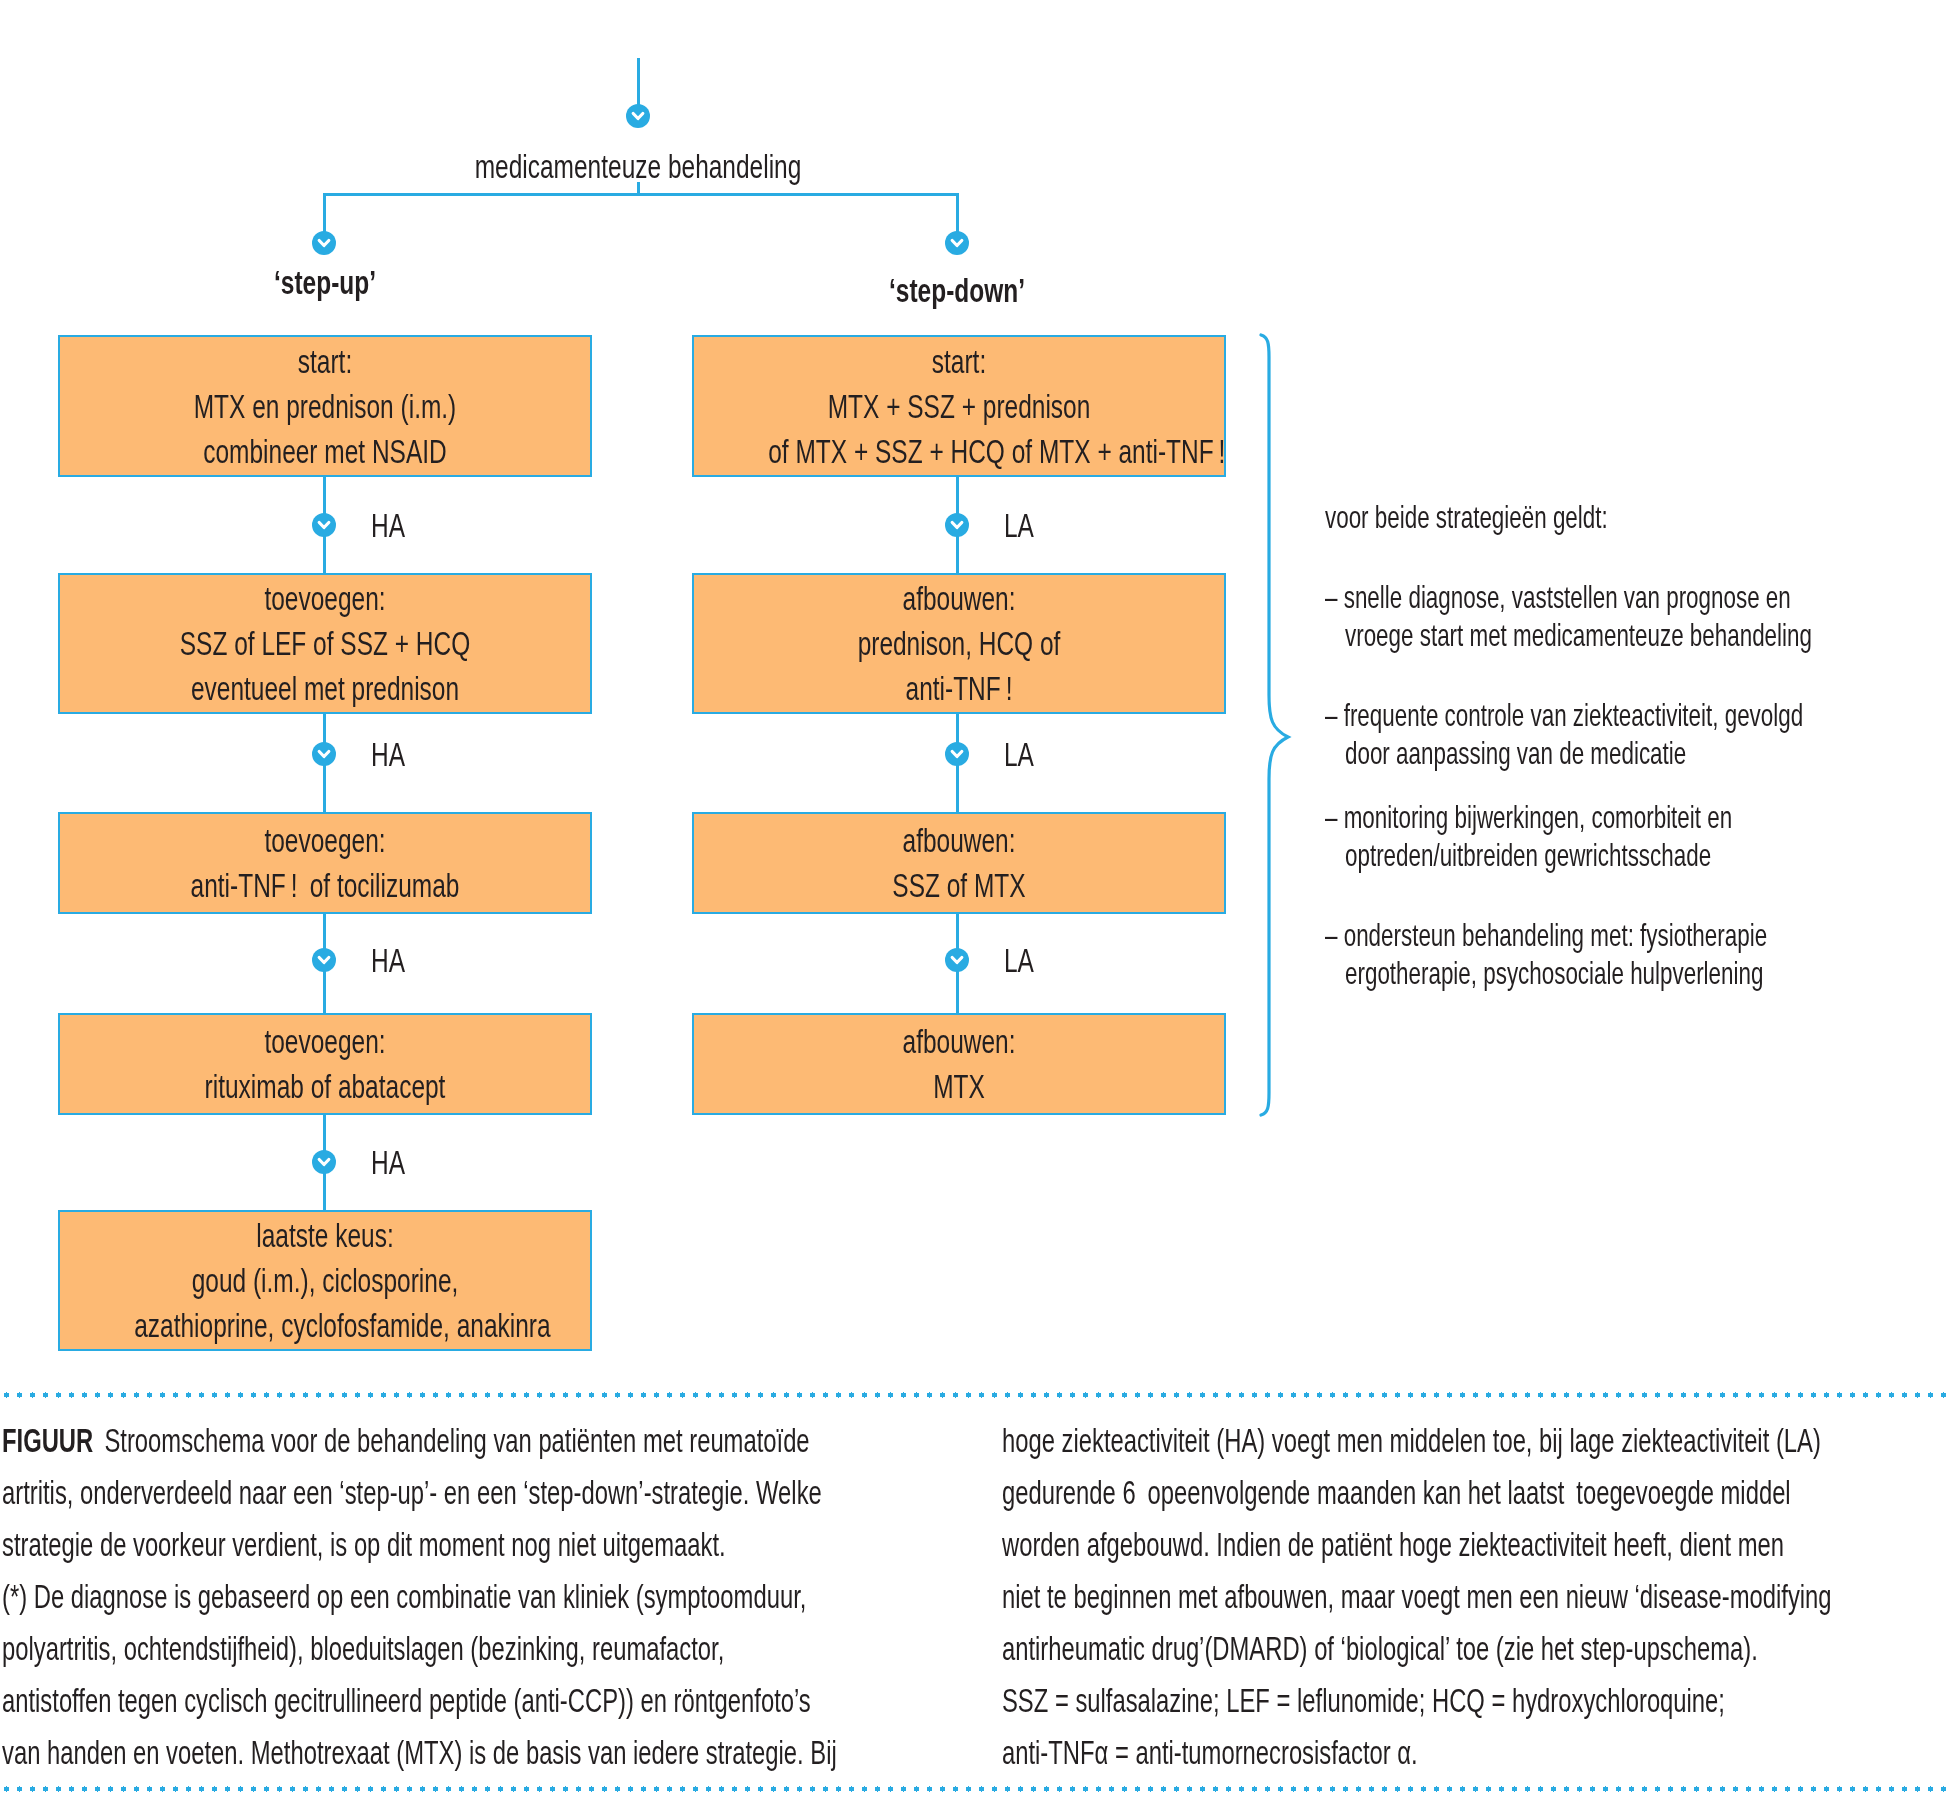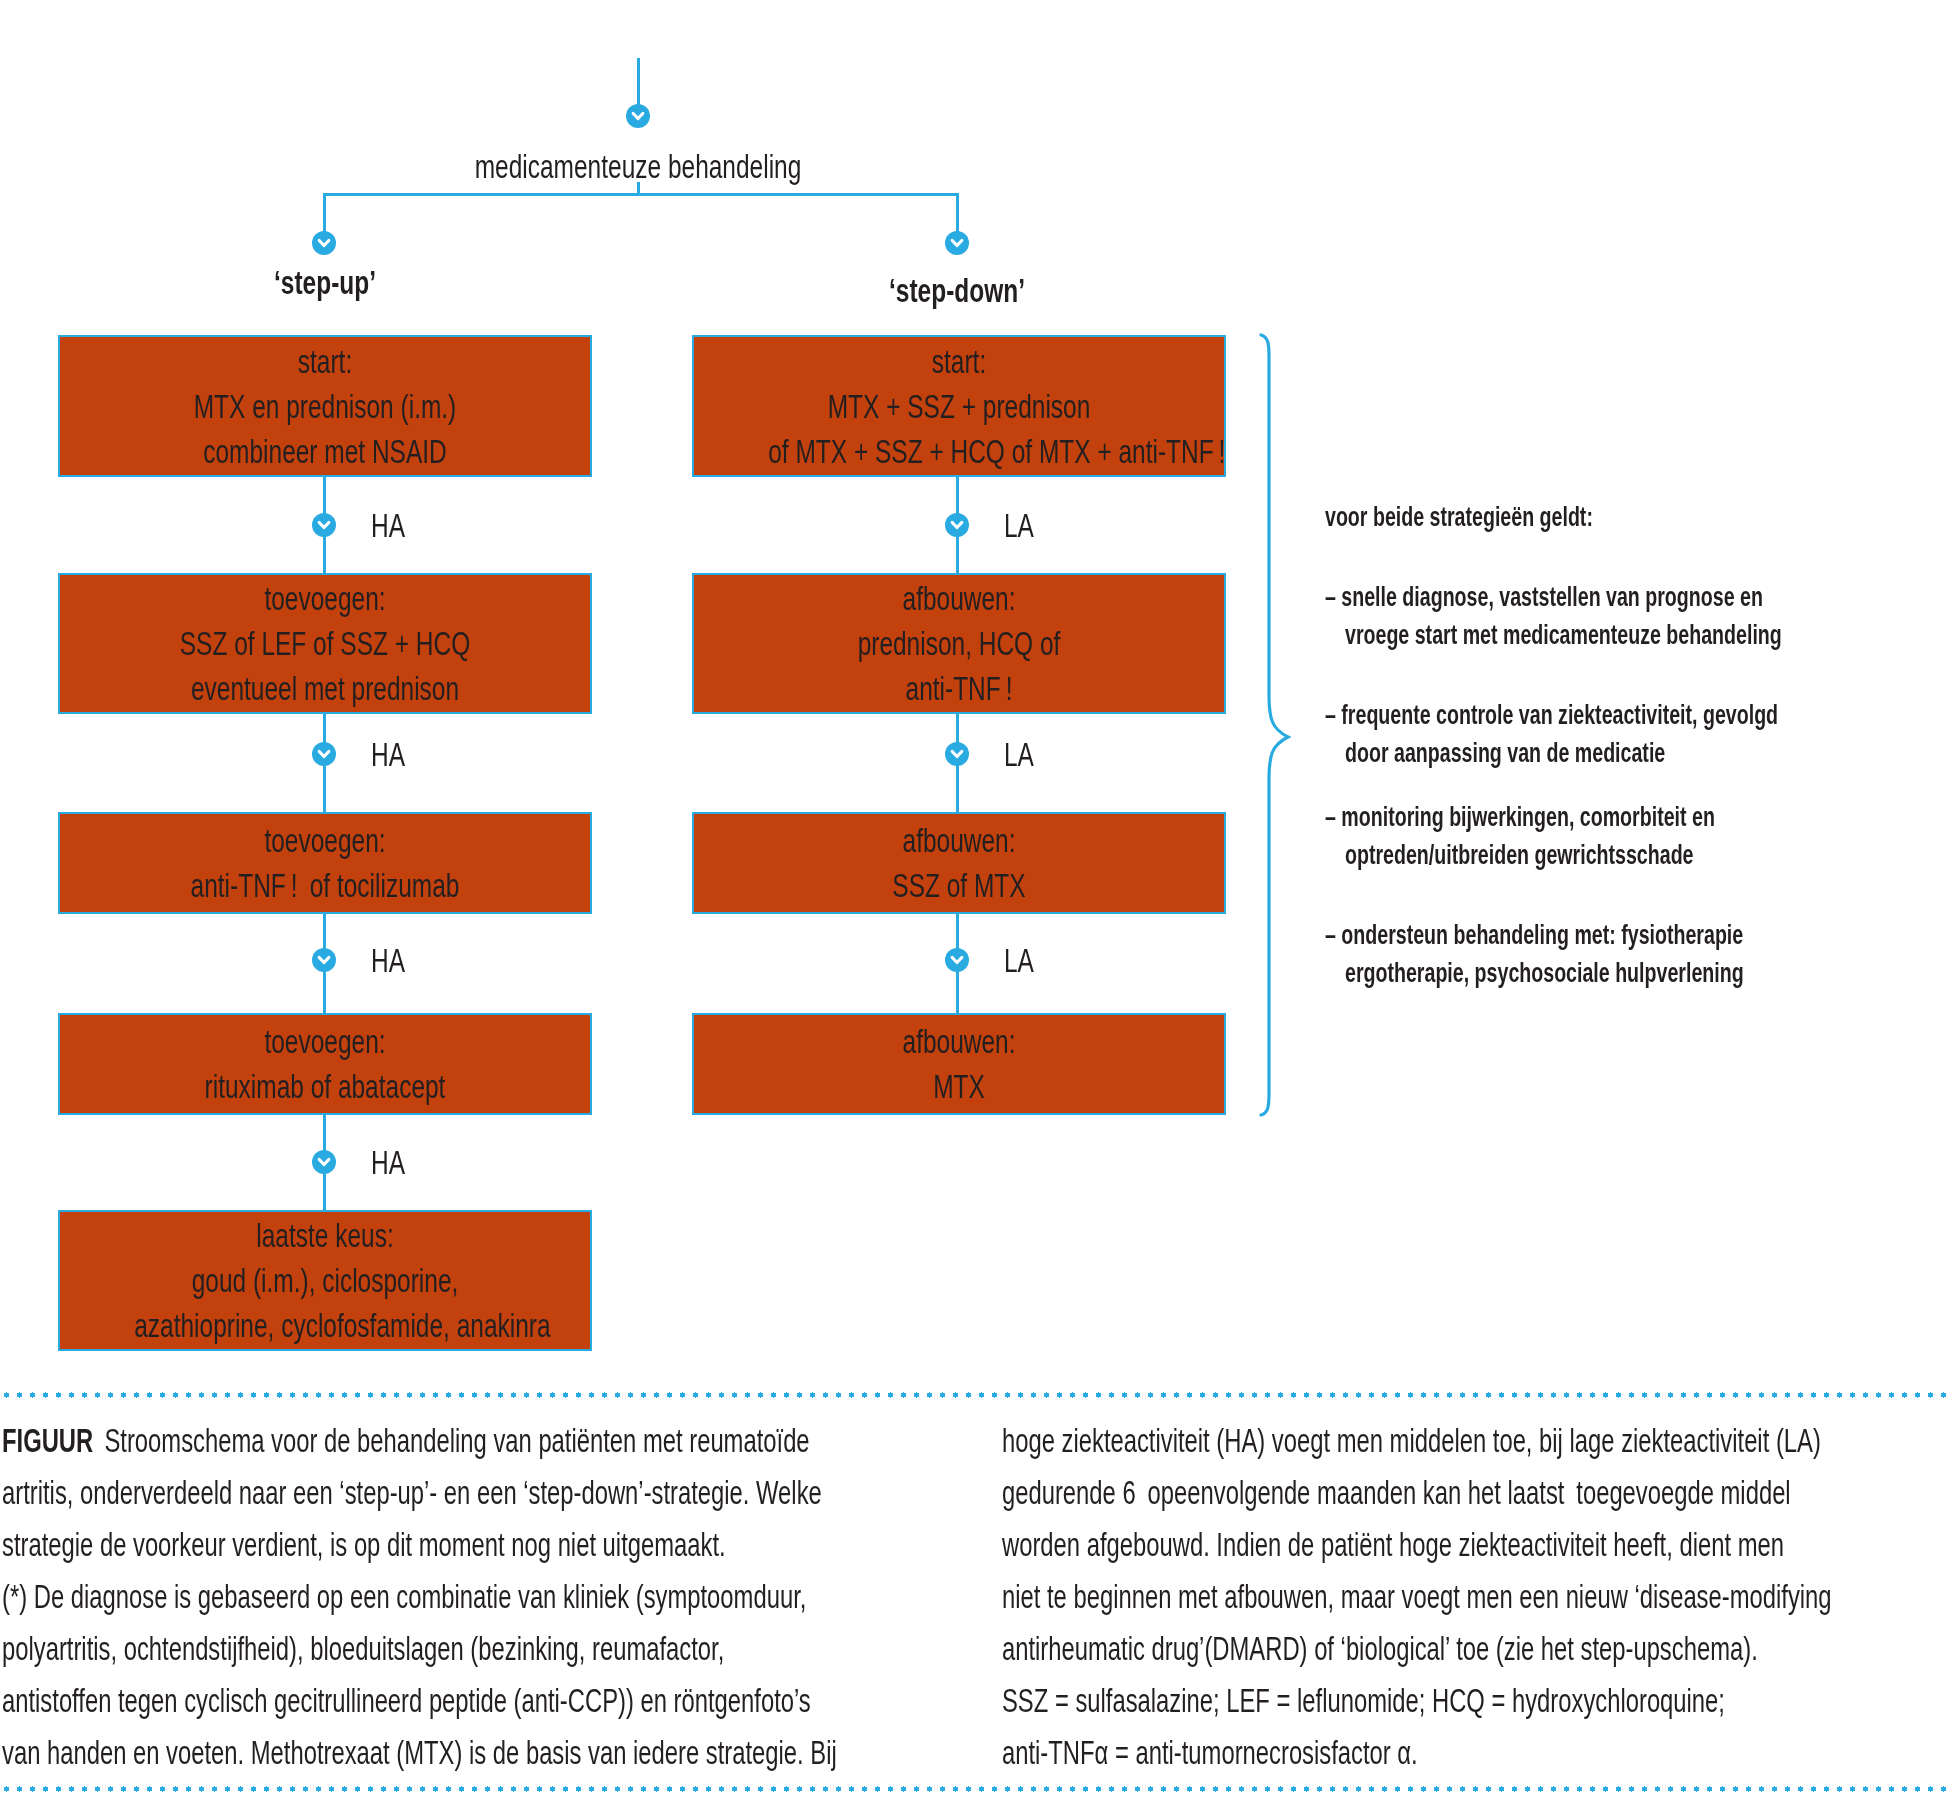--- a/index.html
+++ b/index.html
@@ -14,28 +14,28 @@
   
   .vline{position:absolute;width:2.5px;background:var(--blue);}
   .hline{position:absolute;height:2.5px;background:var(--blue);}
   .node{position:absolute;width:24px;height:24px;border-radius:50%;background:var(--blue);display:flex;align-items:center;justify-content:center;}
   .node svg{display:block;}
   
   .ctr{position:absolute;text-align:center;font-size:34px;line-height:40px;}
   .ctr .fit{display:block;transform:scaleX(0.72);transform-origin:50% 50%;white-space:nowrap;}
   .branch-title{font-weight:bold;}
   .box{position:absolute;width:534px;border:2.5px solid var(--blue);box-sizing:border-box;
-       display:flex;align-items:center;justify-content:center;background:#c2410c;}
+       display:flex;align-items:center;justify-content:center;background:#fdba74;}
   .box .fit{width:100%;text-align:center;transform:scaleX(0.72);transform-origin:50% 50%;
             font-size:34px;line-height:45px;}
   .box .bl{white-space:nowrap;}
   .alabel{position:absolute;font-size:34px;line-height:38px;white-space:nowrap;
           transform:scaleX(0.72);transform-origin:0 50%;}
   .brace{position:absolute;}
-  .side-note{position:absolute;font-size:28px;font-weight:bold;}
+  .side-note{position:absolute;font-size:32px;}
   .side-line{position:absolute;white-space:nowrap;transform:scaleX(0.70);transform-origin:0 0;line-height:38px;}
   .dotline{position:absolute;left:0;width:1949px;height:6px;
            background-image:radial-gradient(circle,var(--blue) 2.5px,rgba(255,255,255,0) 2.6px);
            background-size:13px 6px;background-repeat:repeat-x;background-position:0 0;}
   .cap-col{position:absolute;font-size:34px;}
   .cap-line{position:absolute;white-space:nowrap;transform:scaleX(0.70);transform-origin:0 0;line-height:40px;}
   .cap-line .b{font-weight:bold;margin-right:16px;}
 </style>
 </head>
 <body>

